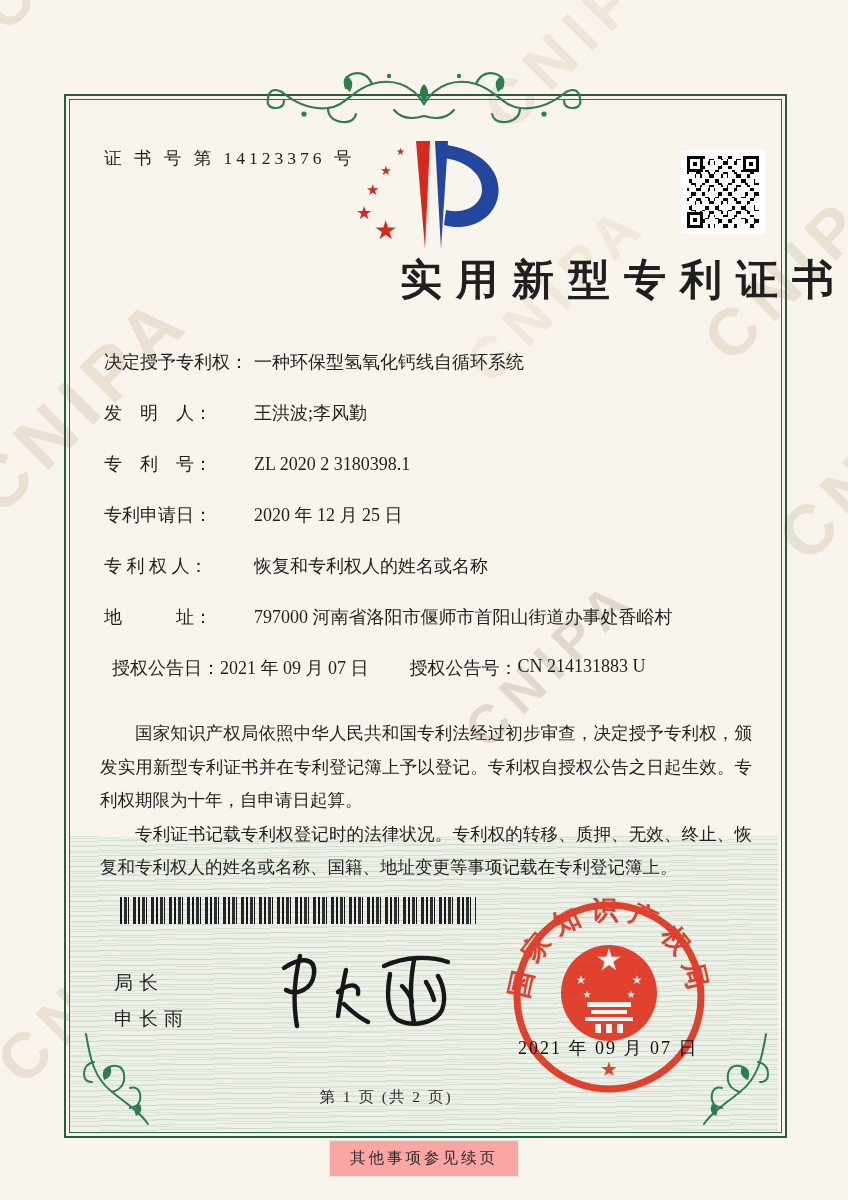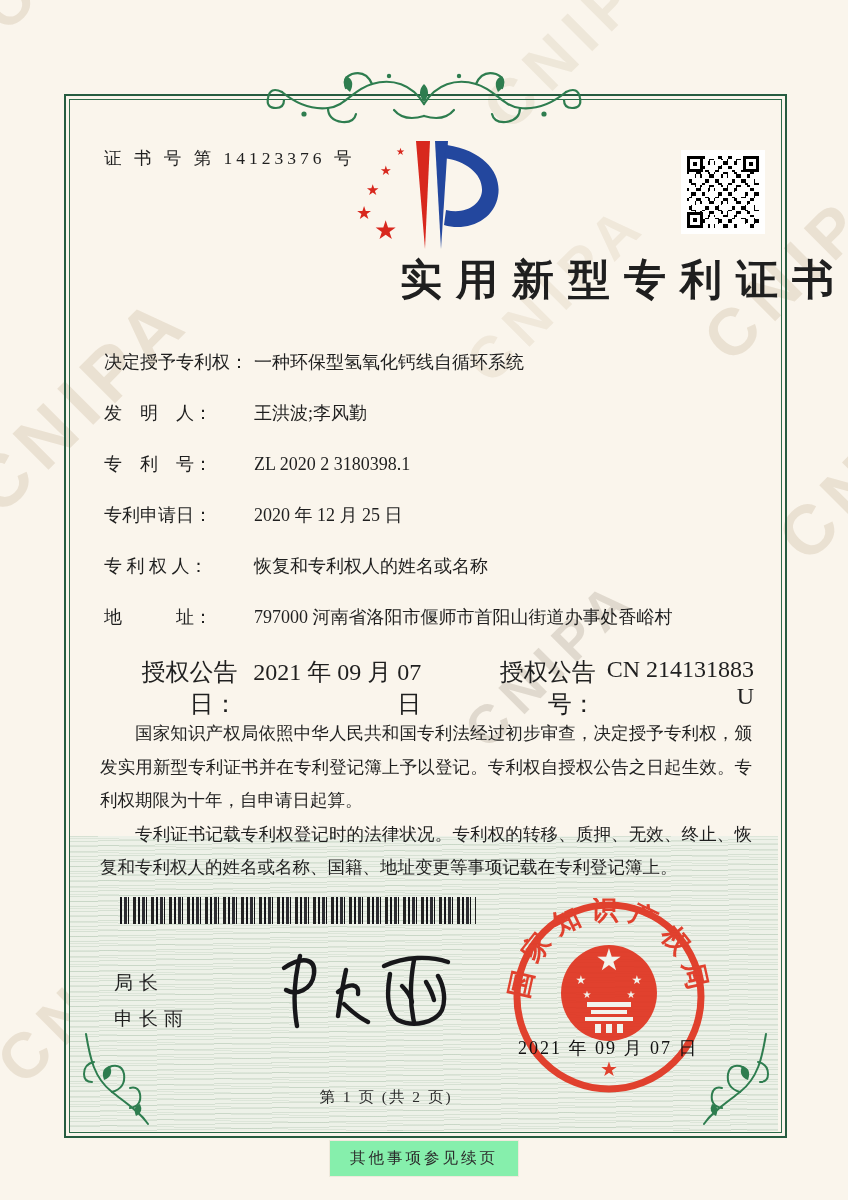--- a/index.html
+++ b/index.html
@@ -38,21 +38,21 @@
 
   .logo{position:absolute;left:350px;top:135px;}
   .title{position:absolute;left:0;top:252px;width:848px;text-align:right;
          font-size:42px;font-weight:bold;letter-spacing:14px;}
 
   
   .fields{position:absolute;left:104px;top:352px;width:650px;font-size:18px;}
   .frow{display:flex;margin-bottom:29.5px;line-height:1.2;}
   .flabel{flex:0 0 150px;white-space:nowrap;}
   .fvalue{white-space:nowrap;}
-  .grant-row{position:absolute;left:104px;top:656px;width:650px;font-size:24px;display:flex;text-align:right;}
+  .grant-row{position:absolute;left:112px;top:656px;width:650px;font-size:18px;display:flex;text-align:right;}
   .gpair2{margin-left:41px;}
 
   
   .body-text{position:absolute;left:100px;top:696px;width:652px;font-size:17.5px;
              line-height:1.92;text-align:justify;margin-top:21px;}
   .body-text p{margin:0;text-indent:2em;}
 
   
   .barcode{position:absolute;left:120px;top:897px;width:356px;height:27px;
      background:repeating-linear-gradient(90deg,
@@ -64,21 +64,21 @@
   .director-name{position:absolute;left:114px;top:1006px;font-size:19px;letter-spacing:6px;}
   .signature{position:absolute;left:248px;top:930px;}
 
   .seal{position:absolute;left:503px;top:898px;}
   .seal-date{position:absolute;left:518px;top:1036px;font-size:18px;color:#111;
              letter-spacing:2px;white-space:nowrap;z-index:5;}
 
   .page-num{position:absolute;left:0;top:1087px;width:772px;text-align:center;
             font-size:15.5px;letter-spacing:2px;color:#2b2b2b;}
   .note-box{position:absolute;left:50%;top:1140px;transform:translateX(-50%);
-            background:#86efac;border:1px solid #efe9dc;padding:7px 20px;
+            background:#fca5a5;border:1px solid #efe9dc;padding:7px 20px;
             font-size:15.5px;letter-spacing:3px;color:#2b2b2b;white-space:nowrap;}
 
   .ornament-top{position:absolute;left:254px;top:62px;}
   .flourish-br{position:absolute;left:700px;top:1028px;}
   .flourish-bl{position:absolute;left:78px;top:1028px;transform:scaleX(-1);}
 </style>
 </head>
 <body>
 
 <div id="page">

